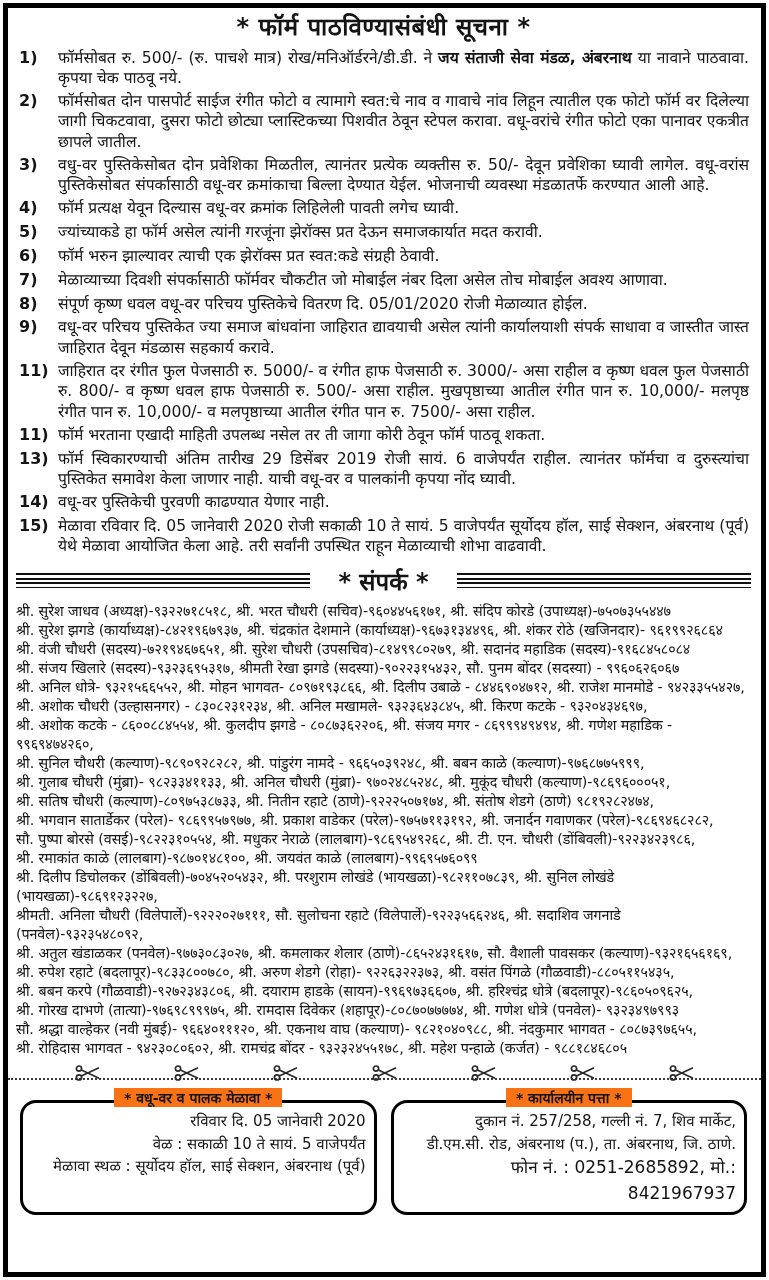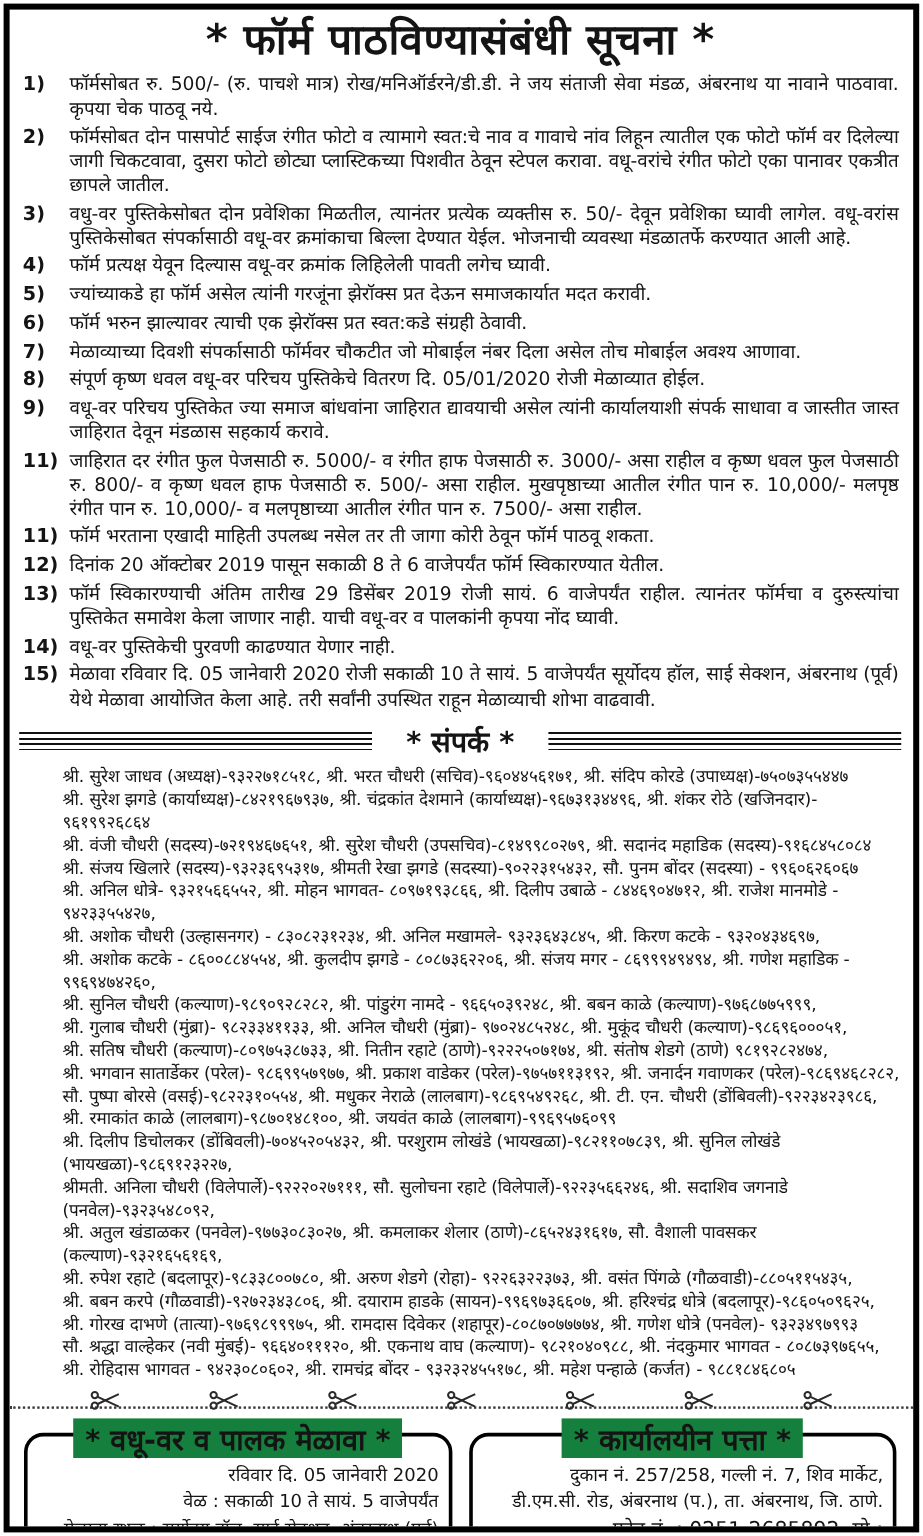--- a/index.html
+++ b/index.html
@@ -11,21 +11,21 @@
   }
   .page {
     position: absolute; inset: 3px;
     border: 5px solid #000;
     padding: 6px 10px 4px 8px;
     overflow: hidden;
     background: #fff;
   }
   .doc-title {
     text-align: center;
-    font-size: 35px;
+    font-size: 24px;
     font-weight: bold;
     letter-spacing: 0.5px;
     margin: 0 0 6px 0;
     line-height: 1.15;
   }
   
   .instructions { margin: 0; }
   .inst-row { display: flex; margin-bottom: 3px; }
   .inst-num {
     flex: 0 0 42px;
@@ -34,50 +34,50 @@
     line-height: 1.3;
     padding-left: 3px;
   }
   .inst-text {
     flex: 1;
     font-size: 15.6px;
     line-height: 1.3;
     text-align: justify;
     padding-right: 2px;
   }
-  .inst-text b { font-weight: normal; }
+  .inst-text b { font-weight: bold; }
   
   .contact-heading { display: flex; align-items: center; gap: 28px; margin: 8px 0 5px 0; }
   .quad-rule {
     flex: 1; height: 15px;
     background: repeating-linear-gradient(to bottom, #111 0px, #111 2px, transparent 2px, transparent 4.6px);
   }
   .contact-title { font-size: 24px; font-weight: bold; white-space: nowrap; }
   .contact-lines { font-size: 14.3px; line-height: 1.33; }
-  .contact-line { text-align: left; letter-spacing: -0.1px; margin-left: 36px; }
+  .contact-line { text-align: left; letter-spacing: -0.1px; }
   
   .cut-line { position: relative; height: 24px; margin: 6px -10px 0 -8px; }
   .cut-dots { position: absolute; left: 0; right: 0; top: 14px; border-top: 2px dotted #3a3a3a; }
   .cut-scissors-row { position: absolute; left: 30px; right: 30px; top: 0; display: flex; justify-content: space-around; }
   .scissor { width: 26px; height: 18px; }
   
   .boxes { display: flex; gap: 14px; margin: 12px 4px 4px 4px; }
   .info-box {
     flex: 1;
     border: 3px solid #000;
     border-radius: 16px;
     padding: 0 8px 6px 8px;
   }
   .box-title {
     width: fit-content;
     margin: -15px auto 3px auto;
-    background: #15803d;
+    background: #f97316;
     padding: 0 10px;
     font-weight: bold;
-    font-size: 24px;
+    font-size: 14px;
     white-space: nowrap;
   }
   .box-line { text-align: right; font-size: 15px; line-height: 1.5; }
   .box-line.bold { font-weight: normal; font-size: 17px; }
 </style>
 </head>
 <body>
 
 <div class="page">
 
@@ -133,24 +133,20 @@
       <div class="inst-row">
         <span class="inst-num">11)</span>
         <div class="inst-text"><span>जाहिरात दर रंगीत फुल पेजसाठी रु. 5000/- व रंगीत हाफ पेजसाठी रु. 3000/- असा राहील व कृष्ण धवल फुल पेजसाठी रु. 800/- व कृष्ण धवल हाफ पेजसाठी रु. 500/- असा राहील. मुखपृष्ठाच्या आतील रंगीत पान रु. 10,000/- मलपृष्ठ रंगीत पान रु. 10,000/- व मलपृष्ठाच्या आतील रंगीत पान रु. 7500/- असा राहील.</span></div>
       </div>
 
       <div class="inst-row">
         <span class="inst-num">11)</span>
         <div class="inst-text"><span>फॉर्म भरताना एखादी माहिती उपलब्ध नसेल तर ती जागा कोरी ठेवून फॉर्म पाठवू शकता.</span></div>
       </div>
 
-      <div class="inst-row">
-        <span class="inst-num">12)</span>
-        <div class="inst-text"><span>दिनांक 20 ऑक्टोबर 2019 पासून सकाळी 8 ते 6 वाजेपर्यंत फॉर्म स्विकारण्यात येतील.</span></div>
-      </div>
 
       <div class="inst-row">
         <span class="inst-num">13)</span>
         <div class="inst-text"><span>फॉर्म स्विकारण्याची अंतिम तारीख 29 डिसेंबर 2019 रोजी सायं. 6 वाजेपर्यंत राहील. त्यानंतर फॉर्मचा व दुरुस्त्यांचा पुस्तिकेत समावेश केला जाणार नाही. याची वधू-वर व पालकांनी कृपया नोंद घ्यावी.</span></div>
       </div>
 
       <div class="inst-row">
         <span class="inst-num">14)</span>
         <div class="inst-text"><span>वधू-वर पुस्तिकेची पुरवणी काढण्यात येणार नाही.</span></div>
       </div>

